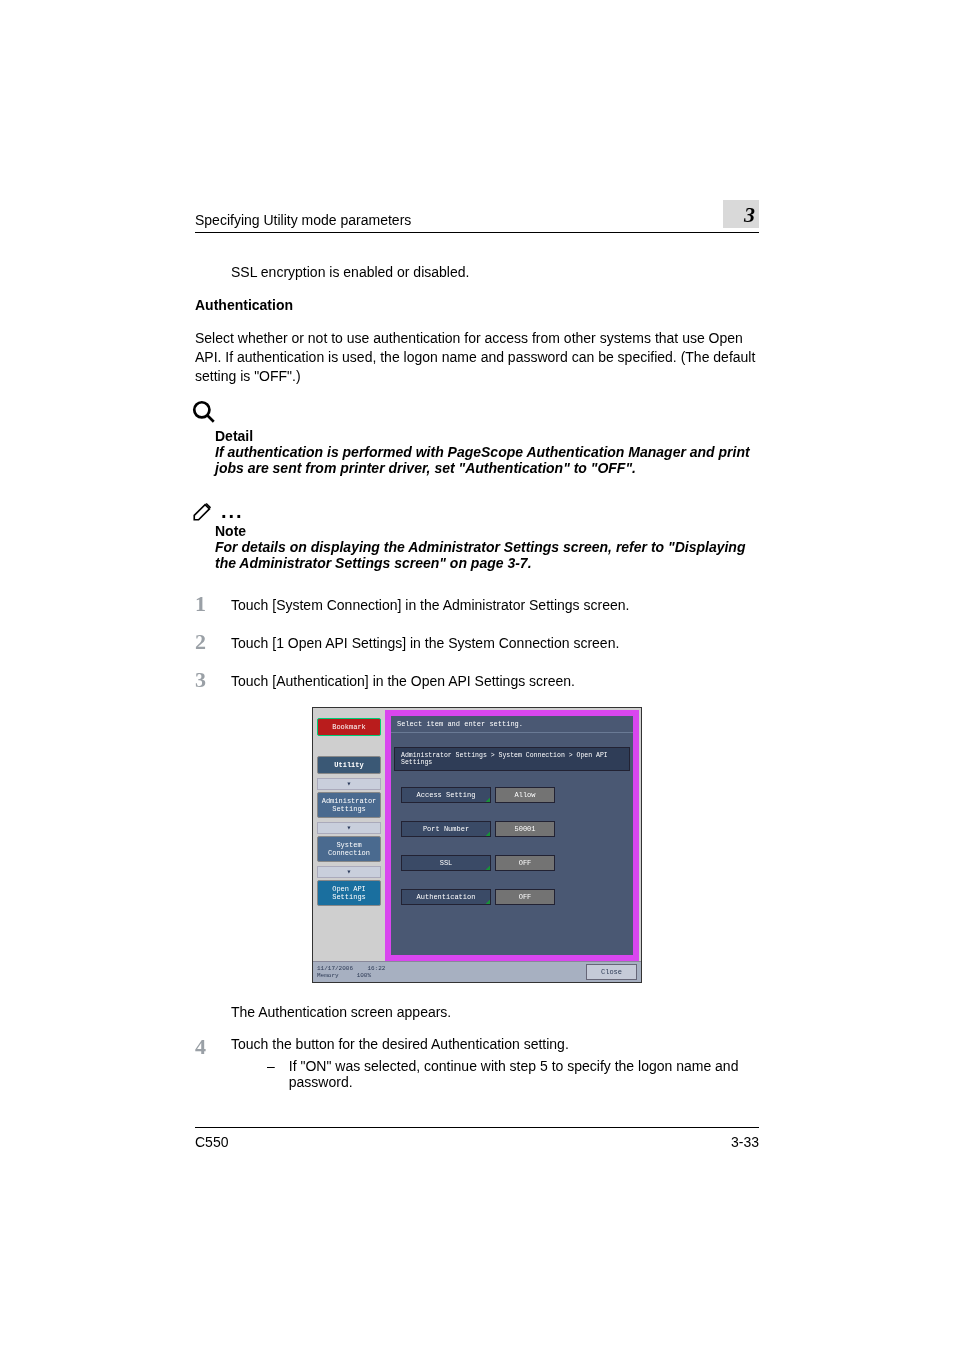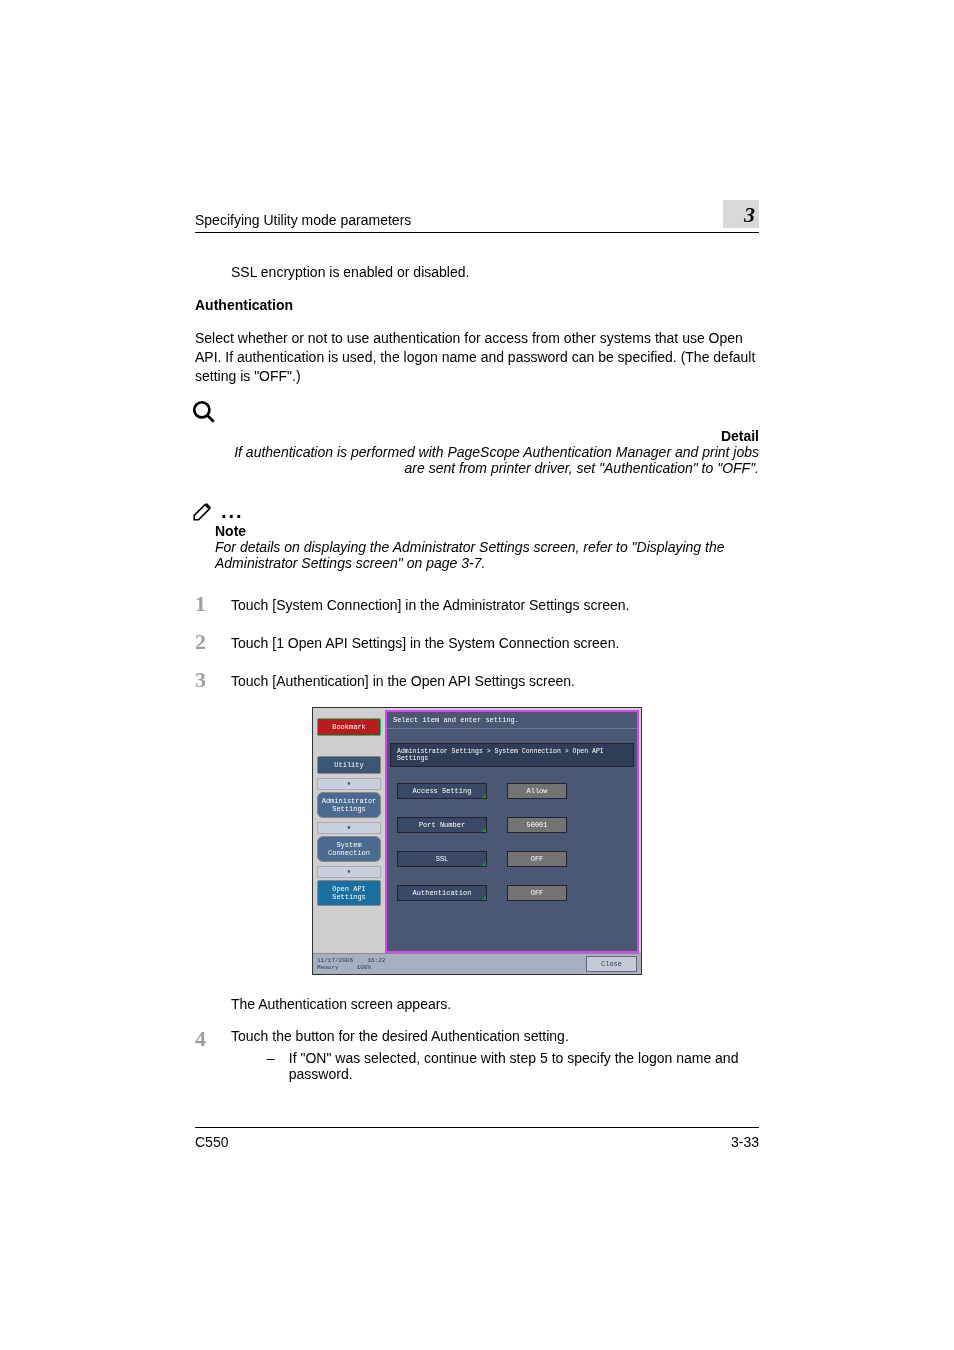--- a/index.html
+++ b/index.html
@@ -37,21 +37,21 @@
     font-style: italic;
     font-family: Georgia, serif;
   }
   .body-text {
     font-size: 14px;
     line-height: 1.35;
     margin-bottom: 14px;
   }
   .indent { padding-left: 36px; }
   .bold { font-weight: bold; }
-  .italic { font-style: italic; }
+  .italic { font-style: italic; font-weight: bold; }
   .icon-svg { width: 26px; height: 26px; flex-shrink: 0; margin-left: -4px; }
   .note-dots { font-size: 20px; font-weight: bold; letter-spacing: 2px; margin-top: 6px;}
   .step {
     display: flex;
     gap: 18px;
     margin-bottom: 16px;
   }
   .step-num {
     font-family: Georgia, 'Times New Roman', serif;
     font-size: 22px;
@@ -89,21 +89,21 @@
     width: 72px;
     background: #cfcfcf;
     padding: 4px 4px;
     display: flex;
     flex-direction: column;
     gap: 2px;
   }
   .ss-right {
     flex: 1;
     background: #4a5873;
-    border: 2px solid #d946ef;
+    border: 6px solid #d946ef;
     margin: 2px 2px 0 0;
     position: relative;
     padding-bottom: 4px;
   }
   .ss-instruct {
     color: #fff;
     font-size: 7px;
     padding: 4px 6px;
     border-bottom: 1px solid #6a7a95;
     margin-bottom: 14px;
@@ -111,21 +111,21 @@
   .ss-breadcrumb {
     background: #2f3d57;
     color: #fff;
     font-size: 6.5px;
     padding: 4px 6px;
     margin: 0 3px 12px 3px;
     border: 1px solid #223;
   }
   .ss-row {
     display: flex;
-    gap: 20px;
+    gap: 4px;
     padding: 2px 10px;
     margin-bottom: 4px;
     margin-top: 14px;
   }
   .ss-btn {
     background: #3a4a66;
     border: 1px solid #223;
     color: #fff;
     width: 90px;
     text-align: center;
@@ -150,22 +150,22 @@
   .ss-nav {
     border: 1px solid #888;
     border-radius: 2px;
     text-align: center;
     padding: 4px 2px;
     font-size: 7px;
     width: 64px;
     margin-bottom: 2px;
   }
   .ss-nav.green { background: #b91c1c; color: #fff; border-color:#0c7; }
-  .ss-nav.blue  { background: #3a5875; color: #fff; }
-  .ss-nav.lblue { background: #4a6a8f; color: #fff; border-radius: 6px; }
+  .ss-nav.blue  { background: #3a5875; color: #fff; font-weight: bold; }
+  .ss-nav.lblue { background: #4a6a8f; color: #fff; }
   .ss-nav.teal  { background: #1a6f9f; color: #fff; }
   .ss-arrow {
     background: #c9cfdc;
     color: #2a3a5a;
     width: 64px;
     text-align: center;
     font-size: 8px;
     border: 1px solid #aab;
     line-height: 1;
     padding: 1px 0;
@@ -211,21 +211,21 @@
   <p class="body-text indent">SSL encryption is enabled or disabled.</p>
 
   <p class="body-text bold">Authentication</p>
   <p class="body-text">Select whether or not to use authentication for access from other systems that use Open API. If authentication is used, the logon name and password can be specified. (The default setting is "OFF".)</p>
 
   <div>
     <svg class="icon-svg" viewBox="0 0 24 24">
         <circle cx="10" cy="10" r="7" fill="none" stroke="#000" stroke-width="2.5"></circle>
         <line x1="15" y1="15" x2="21" y2="21" stroke="#000" stroke-width="2.5"></line>
       </svg>
-    <div style="padding-left:20px;text-align:right;">
+    <div style="padding-left:20px;">
       <p class="bold">Detail</p>
       <p class="italic">If authentication is performed with PageScope Authentication Manager and print jobs are sent from printer driver, set "Authentication" to "OFF".</p>
     </div>
   </div>
 
   <div style="margin-top:18px;">
     <div style="display:flex;align-items:flex-end;gap:4px;">
       <svg class="icon-svg" viewBox="0 0 24 24">
           <path d="M3 17l10-10 4 4-10 10H3v-4z" fill="none" stroke="#000" stroke-width="1.5"></path>
           <path d="M14 6l4 4" stroke="#000" stroke-width="1.5"></path>

